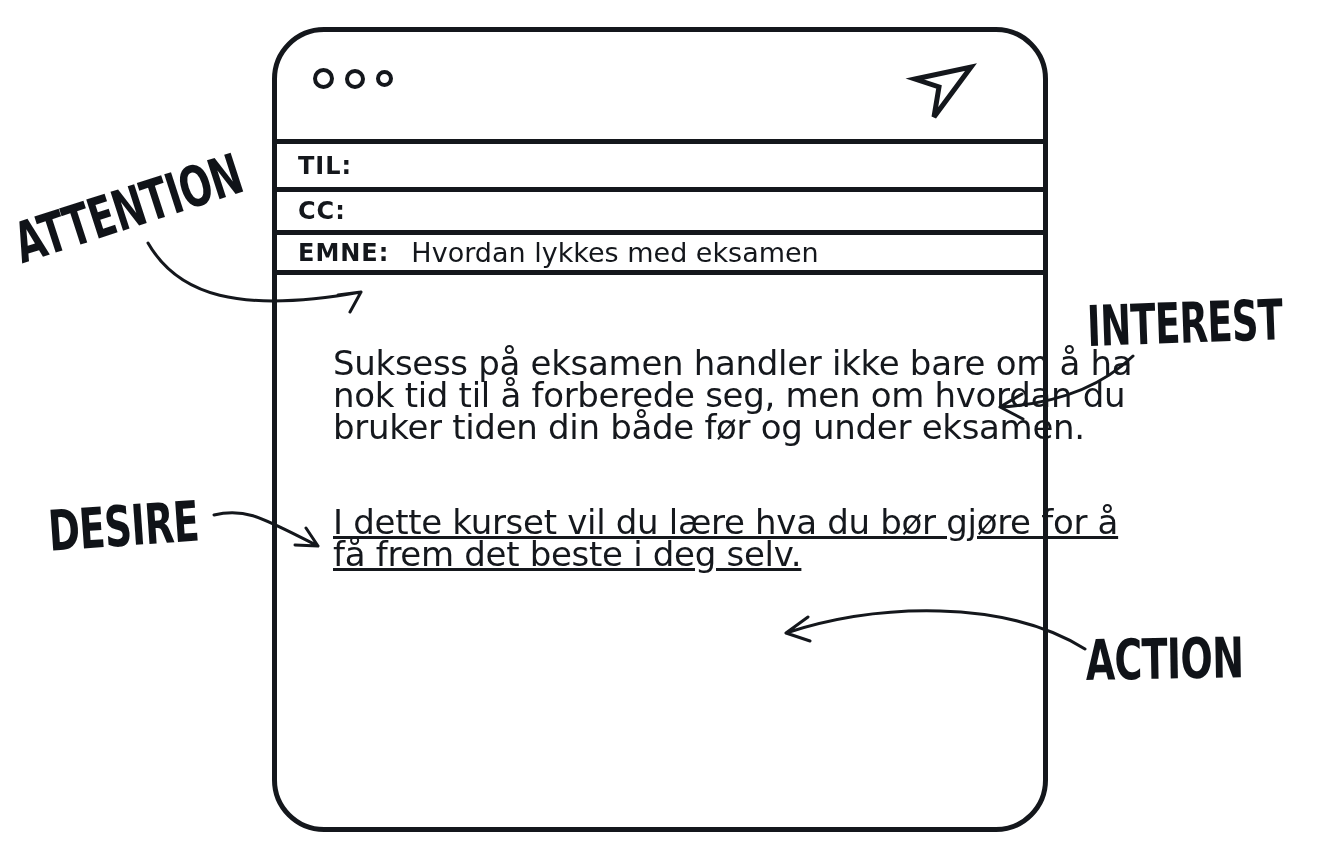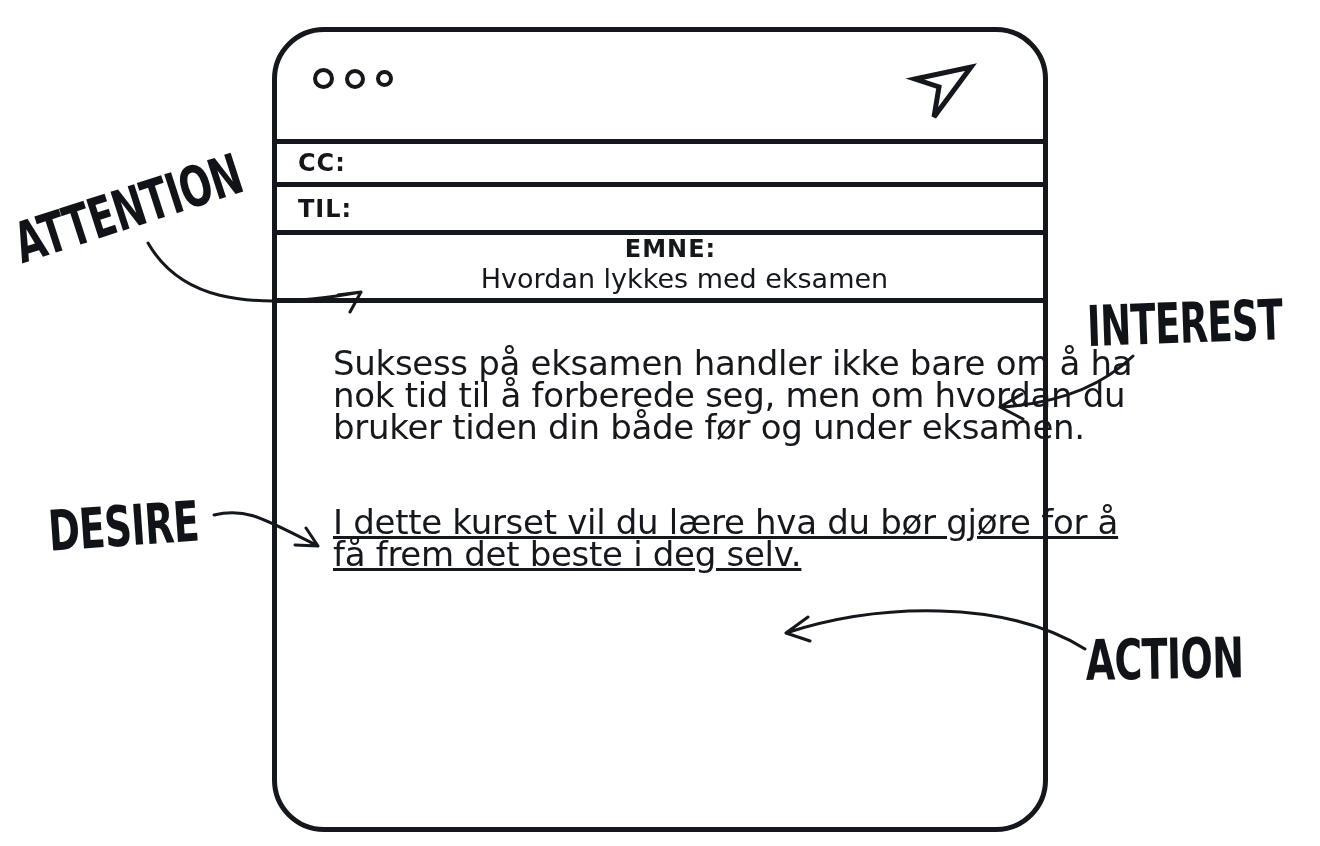--- a/index.html
+++ b/index.html
@@ -20,25 +20,25 @@
   .dots { position:absolute; left:36px; top:36px; display:flex; align-items:center; gap:11px; }
   .dot { display:block; border:4px solid #14171c; border-radius:50%; background:#fff; }
   .dot.d1 { width:21px; height:21px; }
   .dot.d2 { width:20px; height:20px; }
   .dot.d3 { width:17px; height:17px; }
   .send-btn { position:absolute; right:60px; top:25px; width:80px; height:70px; cursor:pointer; }
 
   .field-row { border-top:5px solid #14171c; display:flex; align-items:center; padding-left:21px; }
   .row-til  { height:48px; }
   .row-cc   { height:43px; }
-  .row-emne { height:68px;flex-direction:column; }
+  .row-emne { height:40px; }
   .field-label {
     font-weight:700; font-size:24px; letter-spacing:1px; white-space:nowrap;
   }
-  .field-value { font-size:27px; margin-left:28px; white-space:nowrap; }
+  .field-value { font-size:27px; margin-left:22px; white-space:nowrap; }
   .win-body { border-top:5px solid #14171c; flex:1; border-radius:0 0 47px 47px; }
 
   
   .para {
     position:absolute; font-size:34px; line-height:32px; white-space:pre-line;
     letter-spacing:-0.3px; color:#15181d;
   }
   .p1 { left:333px; top:347px; }
   .p2 { left:333px; top:506px;text-decoration:underline; }
   .p3 { left:333px; top:634px; cursor:pointer; }
@@ -70,27 +70,27 @@
         <span class="dot d2"></span>
         <span class="dot d3"></span>
       </div>
       <div class="send-btn">
         <svg width="80" height="70" viewBox="0 0 80 70">
           <path d="M12 22 L68 10 L31 60 L36 30 Z" fill="none" stroke="#14171c" stroke-width="5" stroke-linejoin="miter"></path>
         </svg>
       </div>
     </div>
 
-    <div class="field-row row-cc">
-      <span class="field-label">CC:</span>
+    <div class="field-row row-til">
+      <span class="field-label">TIL:</span>
       <span class="field-value"></span>
     </div>
 
-    <div class="field-row row-til">
-      <span class="field-label">TIL:</span>
+    <div class="field-row row-cc">
+      <span class="field-label">CC:</span>
       <span class="field-value"></span>
     </div>
 
     <div class="field-row row-emne">
       <span class="field-label">EMNE:</span>
       <span class="field-value">Hvordan lykkes med eksamen</span>
     </div>
 
     <div class="win-body"></div>
   </div>

